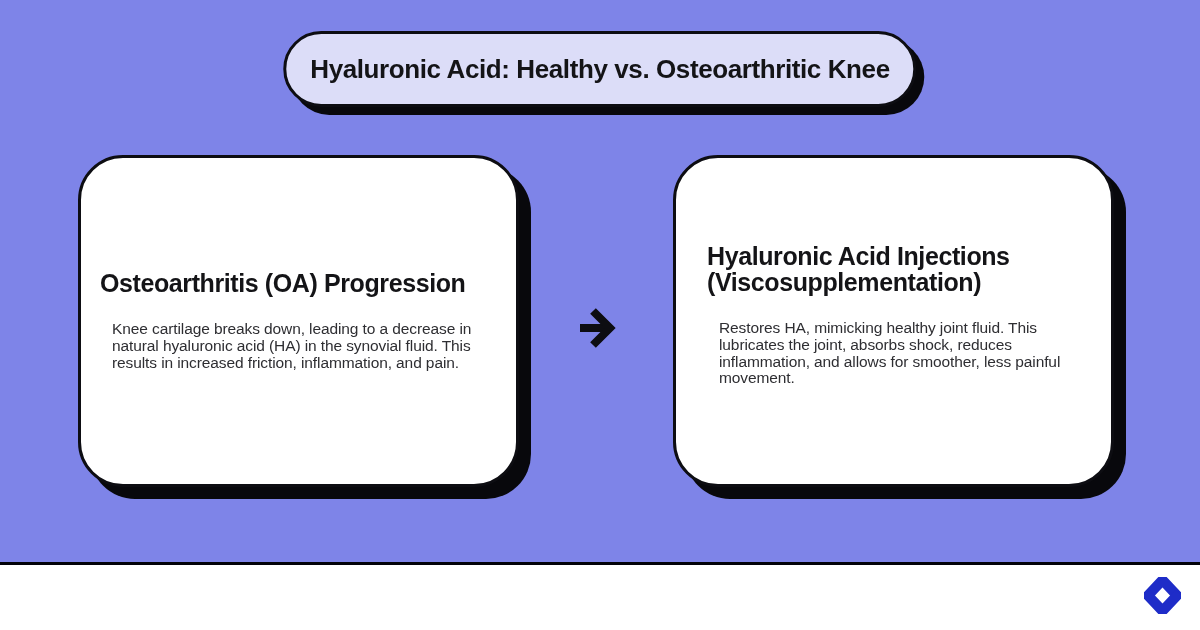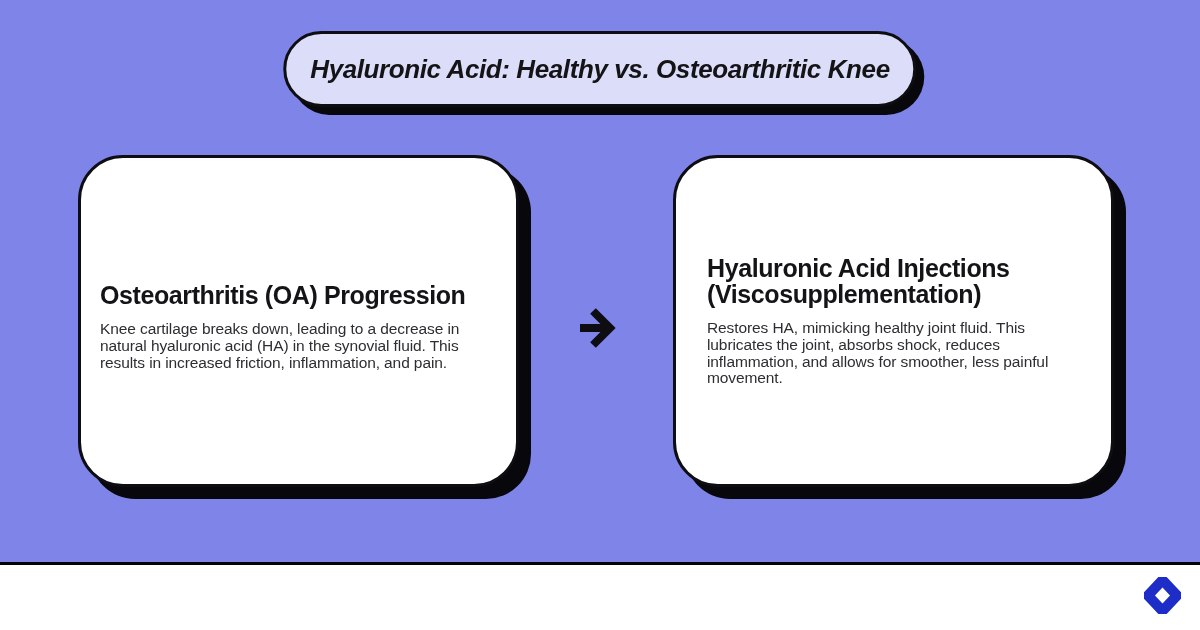--- a/index.html
+++ b/index.html
@@ -27,21 +27,20 @@
     display: flex;
     align-items: center;
     justify-content: center;
     white-space: nowrap;
   }
   .title-pill .title-text {
     font-size: 26px;
     font-weight: bold;
     letter-spacing: -0.4px;
     color: var(--heading-text, #141417);
-    font-style: italic;
   }
 
   
   .card {
     position: absolute;
     top: 155px;
     width: 441px;
     height: 332px;
     box-sizing: border-box;
     background: var(--card-fill, #ffffff);
@@ -57,21 +56,21 @@
   .card h2 {
     margin: 0 0 13px 0;
     font-size: 25px;
     font-weight: bold;
     line-height: 1.04;
     letter-spacing: -0.4px;
     color: var(--heading-text, #141417);
   }
   .card-left h2 { white-space: nowrap; }
   .card p {
-    margin: 0;
+    margin: 12px;
     max-width: 392px;
     font-size: 15.5px;
     line-height: 1.09;
     letter-spacing: -0.1px;
     color: var(--body-text, #2e2e32);
   }
 
   
   .connector {
     position: absolute;

